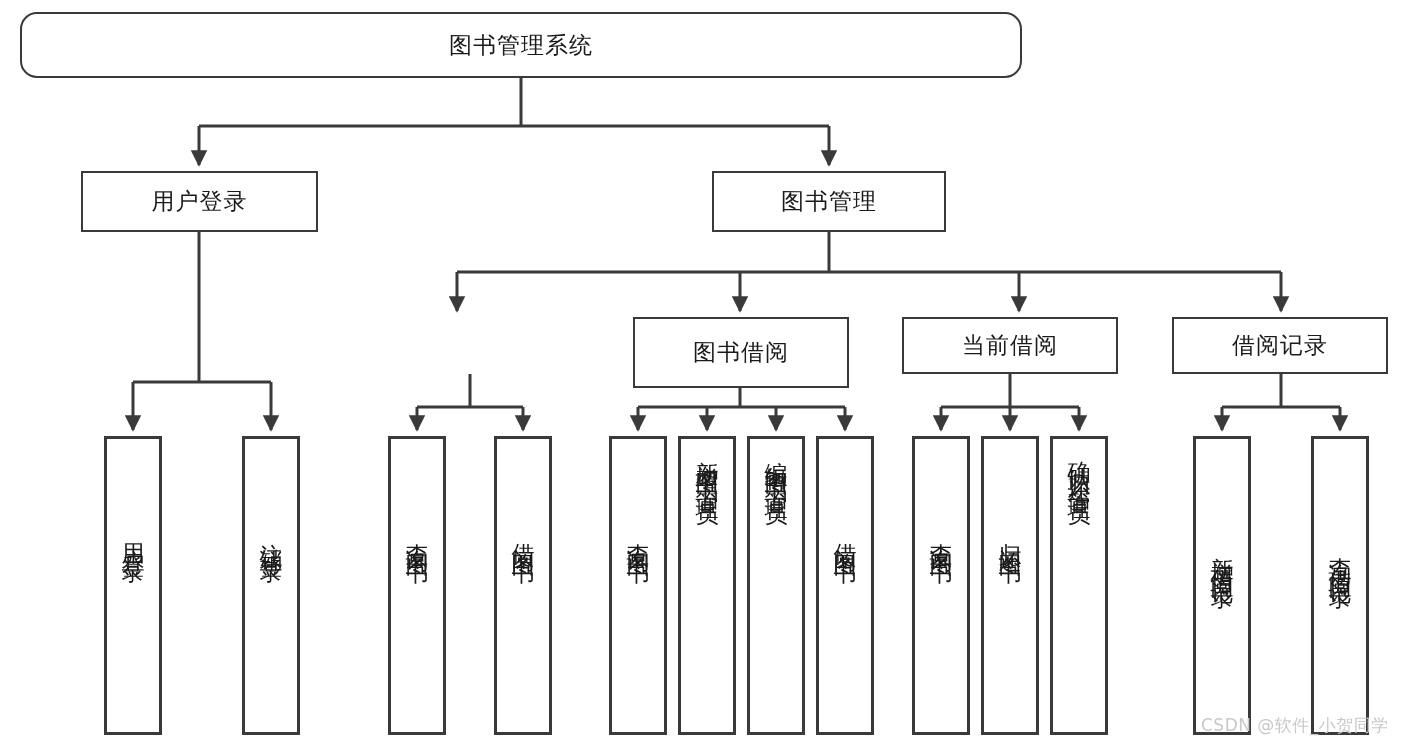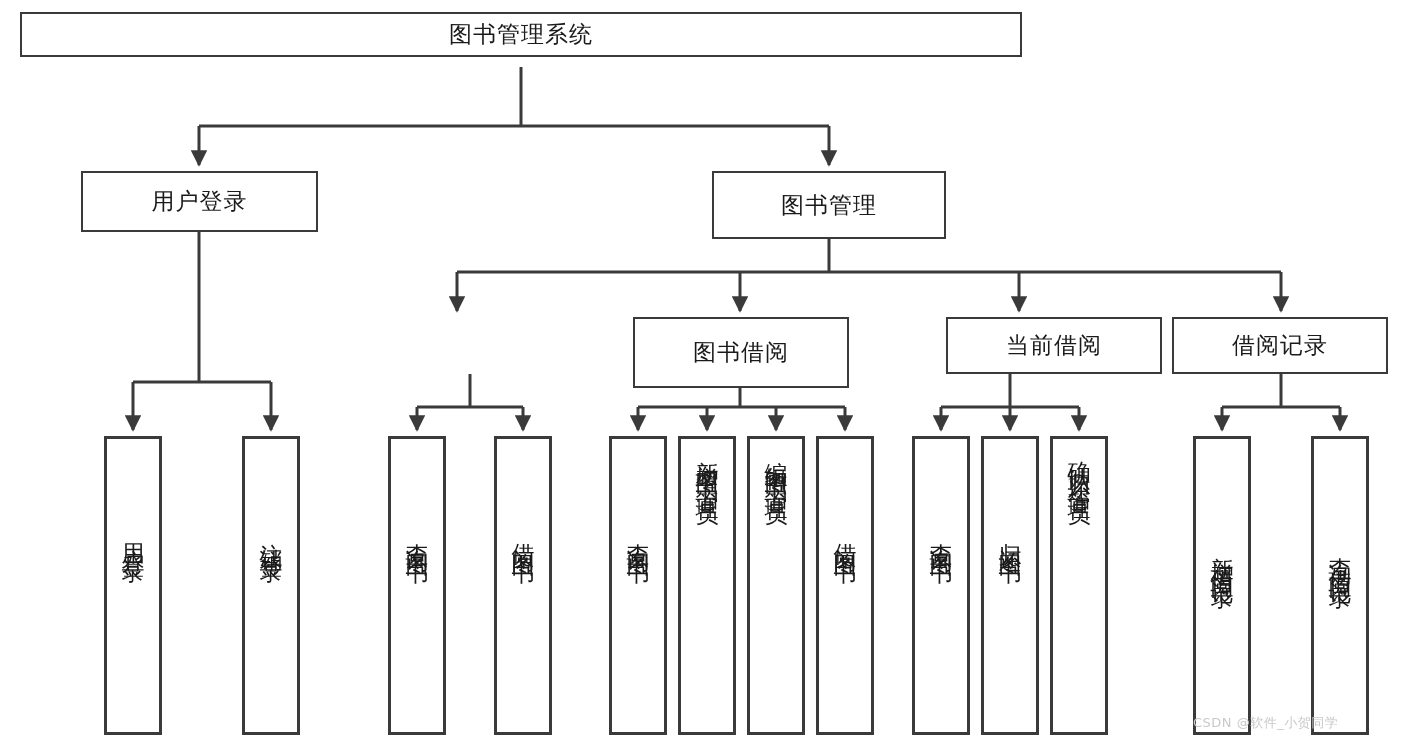--- a/index.html
+++ b/index.html
@@ -57,23 +57,24 @@
     line-height: 1;
     white-space: nowrap;
     text-align: start;
   }
   .node.level3.tall-text { padding-top: 4px; }
   .node.level3.mid-text  { padding-top: 86px; }
   .node.level3.low-text  { padding-top: 100px; }
   .watermark {
     position: absolute;
     color: #c9c9c9;
-    font-size: 13px;
+    font-size: 17px;
     white-space: nowrap;
     letter-spacing: 0.5px;
+    margin-left: 8px;
   }
 </style>
 </head>
 <body>
 
 <div id="canvas">
 
   <svg id="edges" viewBox="0 0 1405 747" xmlns="http://www.w3.org/2000/svg">
     <defs>
       <marker id="arrow" viewBox="0 0 10 10" refX="9" refY="5" markerWidth="5.5" markerHeight="5.5" orient="auto-start-reverse">
@@ -117,35 +118,35 @@
       <path d="M 1010 407 L 1010 430" marker-end="url(#arrow)"></path>
       <path d="M 1079 407 L 1079 430" marker-end="url(#arrow)"></path>
 
       <path d="M 1281 374 L 1281 407"></path>
       <path d="M 1222 407 L 1340 407"></path>
       <path d="M 1222 407 L 1222 430" marker-end="url(#arrow)"></path>
       <path d="M 1340 407 L 1340 430" marker-end="url(#arrow)"></path>
     </g>
   </svg>
 
-  <div class="node level0" style="left:20px; top:12px; width:1002px; height:45px;">
+  <div class="node level0" style="left:20px; top:12px; width:1002px; height:66px;border-radius:17px;">
     <span class="label">图书管理系统</span>
   </div>
 
   <div class="node level1" style="left:81px; top:171px; width:237px; height:61px;">
     <span class="label">用户登录</span>
   </div>
-  <div class="node level1" style="left:712px; top:171px; width:234px; height:68px;">
+  <div class="node level1" style="left:712px; top:171px; width:234px; height:61px;">
     <span class="label">图书管理</span>
   </div>
 
   <div class="node level2" style="left:633px; top:317px; width:216px; height:71px;">
     <span class="label">图书借阅</span>
   </div>
-  <div class="node level2" style="left:902px; top:317px; width:216px; height:57px;margin-left:44px;">
+  <div class="node level2" style="left:902px; top:317px; width:216px; height:57px;">
     <span class="label">当前借阅</span>
   </div>
   <div class="node level2" style="left:1172px; top:317px; width:216px; height:57px;">
     <span class="label">借阅记录</span>
   </div>
 
   <div class="node level3 mid-text" style="left:104px; top:436px; width:58px; height:299px;">
     <span class="label">用户登录</span>
   </div>
   <div class="node level3 mid-text" style="left:242px; top:436px; width:58px; height:299px;">

